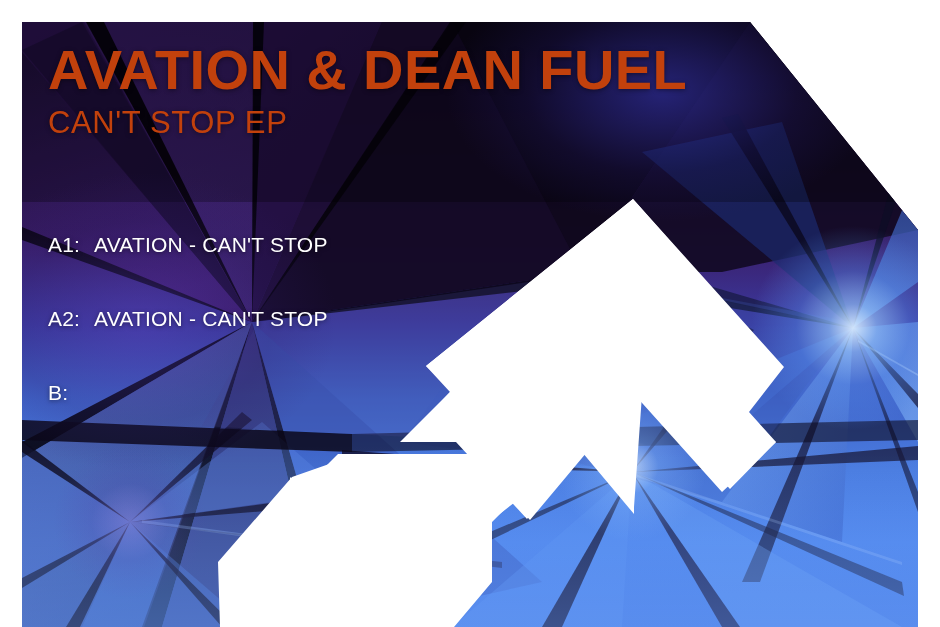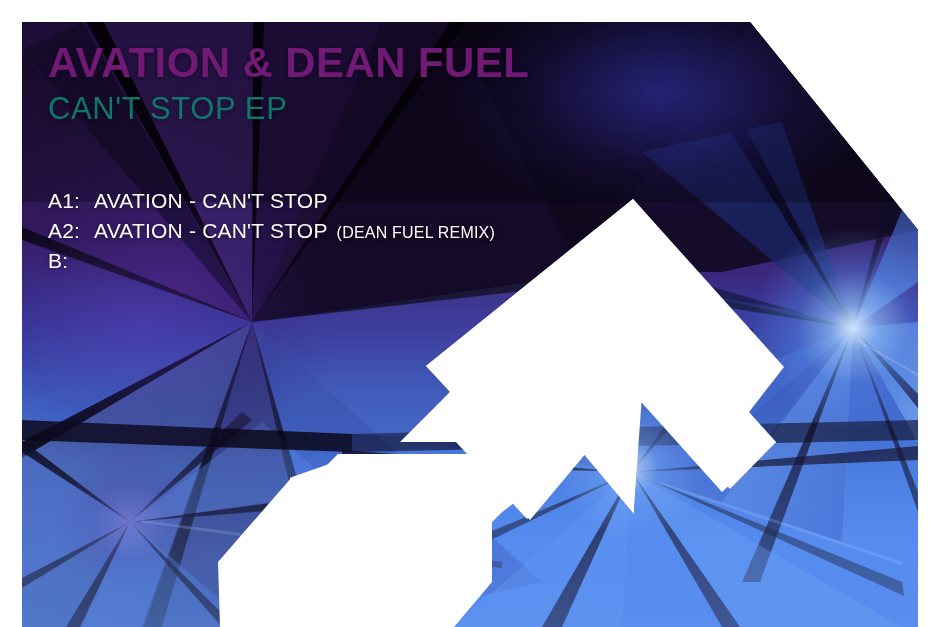--- a/index.html
+++ b/index.html
@@ -100,31 +100,31 @@
   #logo-mark svg { display:block; width:896px; height:605px; }
 
   
   #text-block {
     position: absolute;
     left: 48px;
     top: 42px;
     width: 640px;
   }
   #artist-title {
-    color: #701a75;
-    font-size: 42px;
+    color: #c2410c;
+    font-size: 56px;
     font-weight: bold;
     letter-spacing: 0.4px;
     line-height: 1.0;
     margin: 0 0 9px 0;
     white-space: nowrap;
     text-shadow: 0 1px 5px rgba(0,0,0,0.45);
   }
   #release-title {
-    color: #0f766e;
+    color: #c2410c;
     font-size: 31px;
     font-weight: normal;
     letter-spacing: 0.6px;
     line-height: 1.0;
     margin: 0;
     white-space: nowrap;
     text-shadow: 0 1px 5px rgba(0,0,0,0.45);
   }
 
   #tracklist {
@@ -136,20 +136,21 @@
   .track-row {
     display: flex;
     align-items: baseline;
     color: #ffffff;
     font-size: 21px;
     font-weight: normal;
     letter-spacing: 0.2px;
     line-height: 1.42;
     white-space: nowrap;
     text-shadow: 0 1px 4px rgba(0,0,0,0.5);
+    margin-top: 44px;
   }
   .track-pos {
     display: inline-block;
     width: 46px;
     flex: 0 0 46px;
   }
   .track-title { }
   .track-suffix {
     font-size: 16px;
     letter-spacing: 0.2px;
@@ -312,21 +313,20 @@
 
     <div class="track-row">
       <span class="track-pos">A1:</span>
       <span class="track-title">AVATION - CAN'T STOP</span>
       <span class="track-suffix"></span>
     </div>
 
     <div class="track-row">
       <span class="track-pos">A2:</span>
       <span class="track-title">AVATION - CAN'T STOP</span>
-      <span class="track-suffix">(DEAN FUEL REMIX)</span>
     </div>
 
     <div class="track-row">
       <span class="track-pos">B:</span>
       <span class="track-suffix"></span>
     </div>
 
   </div>
 
 </div>

